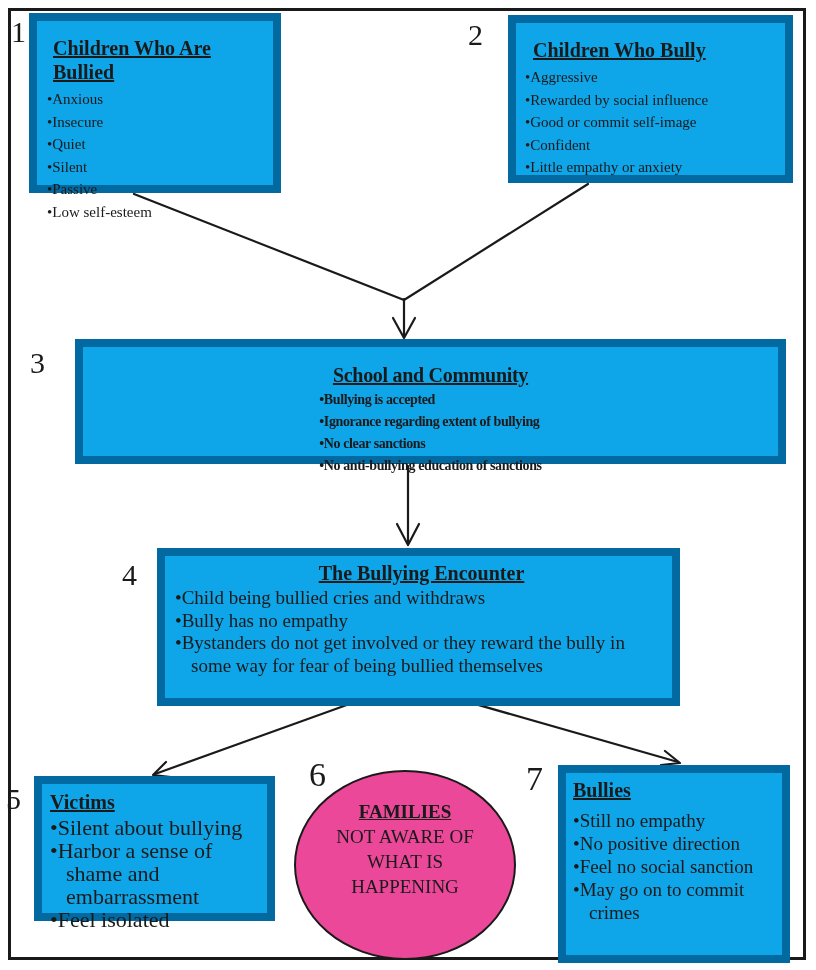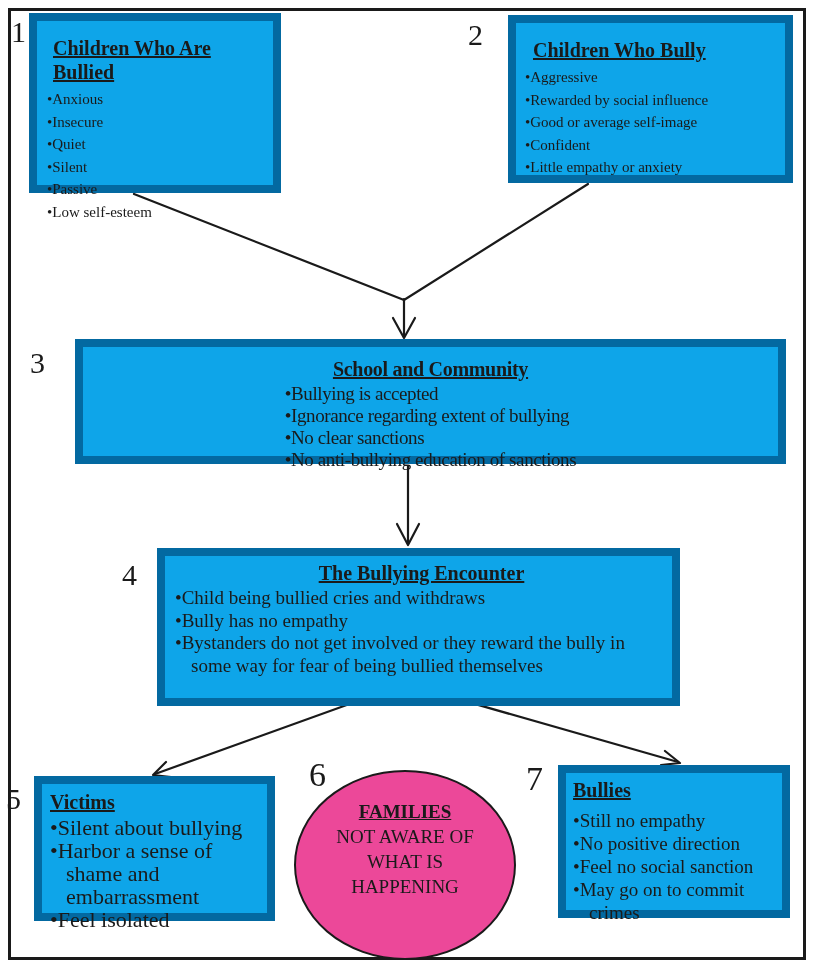--- a/index.html
+++ b/index.html
@@ -45,34 +45,34 @@
   }
   li::before { content: "\2022 "; }
 
   
   .box1 { left: 29px; top: 13px; width: 252px; height: 180px; padding: 15px 6px 0 10px; }
   .box1 .title { margin: 0 0 4px 6px; }
   
   .box2 { left: 508px; top: 15px; width: 285px; height: 168px; padding: 15px 4px 0 9px; }
   .box2 .title { margin: 0 0 4px 8px; }
   
-  .box3 { left: 75px; top: 339px; width: 711px; height: 125px; padding: 10px 6px 0 6px; text-align: center; }
+  .box3 { left: 75px; top: 339px; width: 711px; height: 125px; padding: 16px 6px 0 6px; text-align: center; }
   .box3 .title { letter-spacing: -0.3px; }
   .box3 ul { display: inline-block; text-align: left; margin-top: 2px; }
-  .box3 li { font-size: 19px; line-height: 22px; letter-spacing: -0.4px; }
+  .box3 li { font-size: 14px; line-height: 22px; letter-spacing: -0.4px; font-weight: bold; }
   
   .box4 { left: 157px; top: 548px; width: 523px; height: 158px; padding: 5px 4px 8px 10px; }
   .box4 .title { text-align: center; margin-bottom: 2px; }
   .box4 li { font-size: 19px; line-height: 22.5px; }
   
   .box5 { left: 34px; top: 776px; width: 241px; height: 145px; padding: 6px 4px 0 8px; }
   .box5 .title { margin-bottom: 2px; }
   .box5 li { font-size: 22px; line-height: 23px; }
   
-  .box7 { left: 558px; top: 765px; width: 232px; height: 153px; padding: 5px 20px 0 7px; }
+  .box7 { left: 558px; top: 765px; width: 232px; height: 198px; padding: 5px 20px 0 7px; }
   .box7 .title { margin-bottom: 7px; }
   .box7 li { font-size: 19px; line-height: 23px; }
   
   .ellipse {
     position: absolute;
     left: 294px; top: 770px; width: 222px; height: 190px;
     border: 2.5px solid #1a1a1a;
     border-radius: 50%;
     background: #ec4899;
     text-align: center;
@@ -119,21 +119,21 @@
       <li>Passive</li>
       <li>Low self-esteem</li>
     </ul>
   </div>
 
   <div class="box box2">
     <div class="title">Children Who Bully</div>
     <ul>
       <li>Aggressive</li>
       <li>Rewarded by social influence</li>
-      <li>Good or average self-image</li>
+      <li>Good or commit self-image</li>
       <li>Confident</li>
       <li>Little empathy or anxiety</li>
     </ul>
   </div>
 
   <div class="box box3">
     <div class="title">School and Community</div>
     <ul>
       <li>Bullying is accepted</li>
       <li>Ignorance regarding extent of bullying</li>

